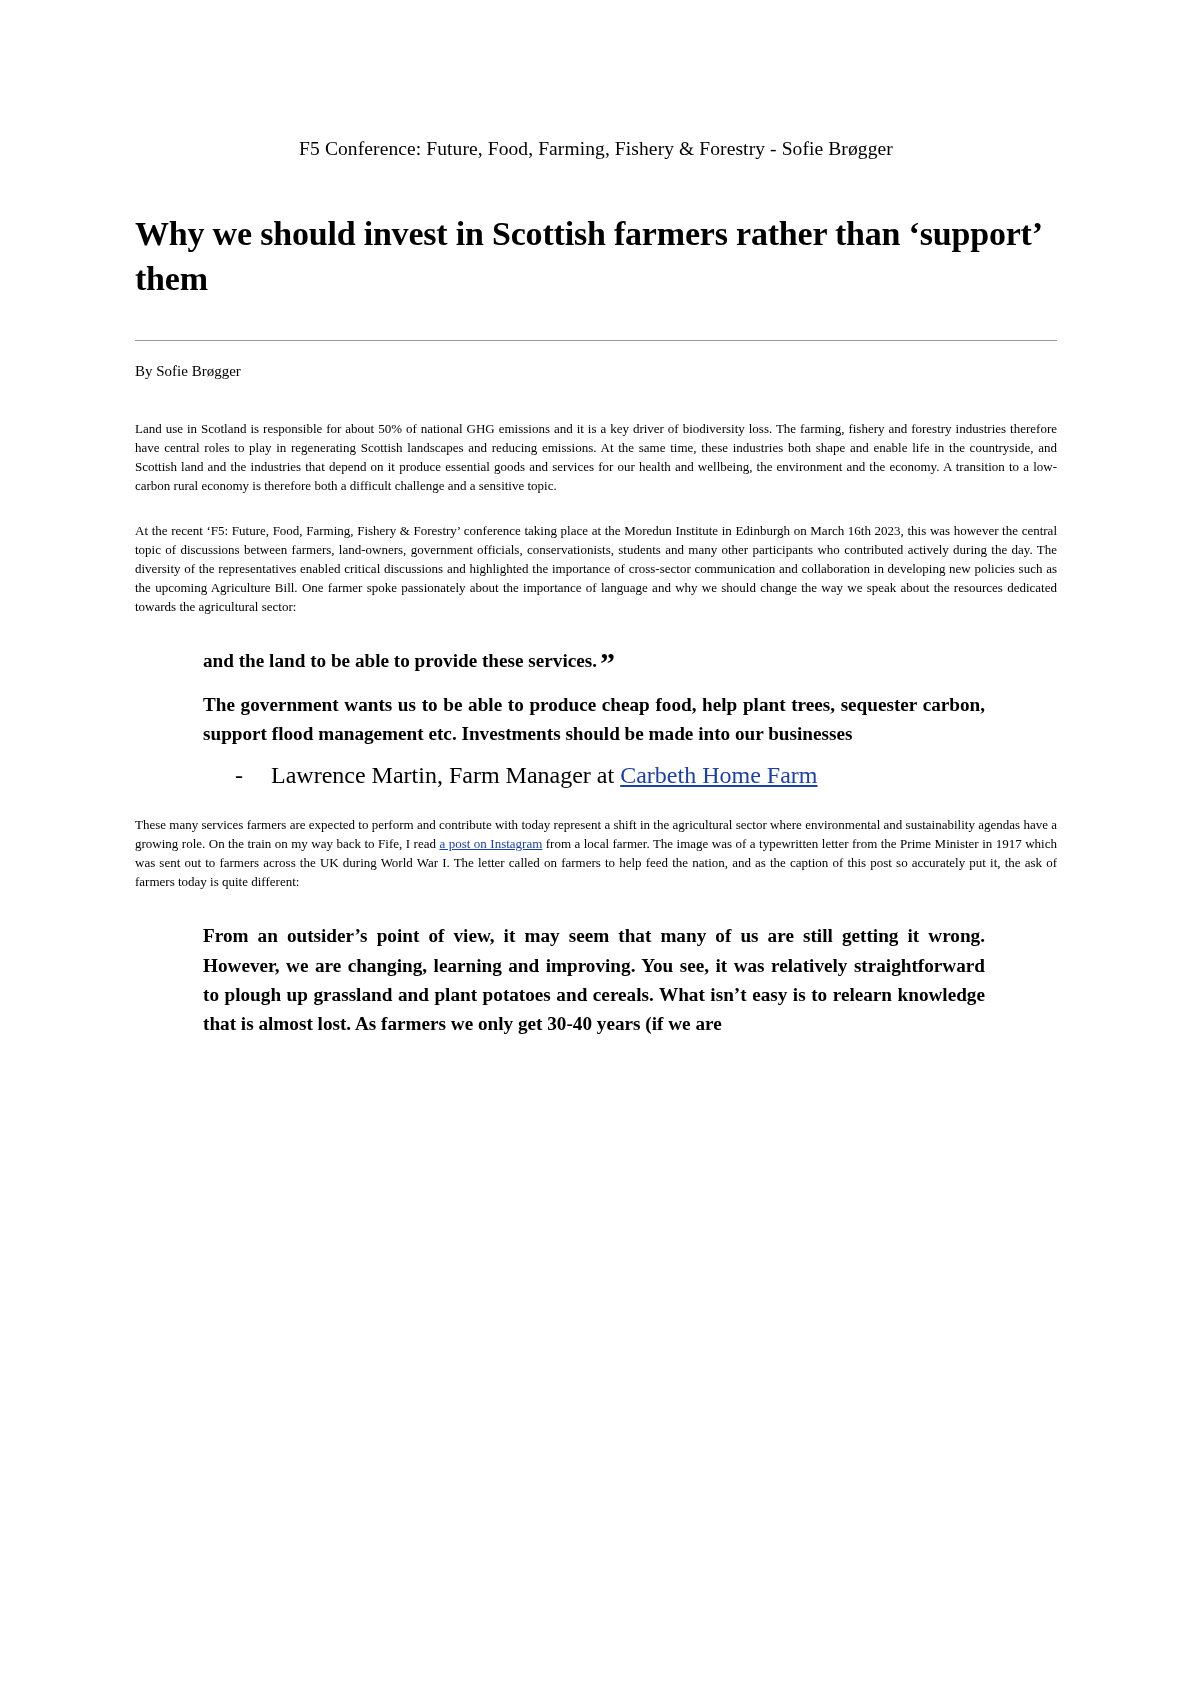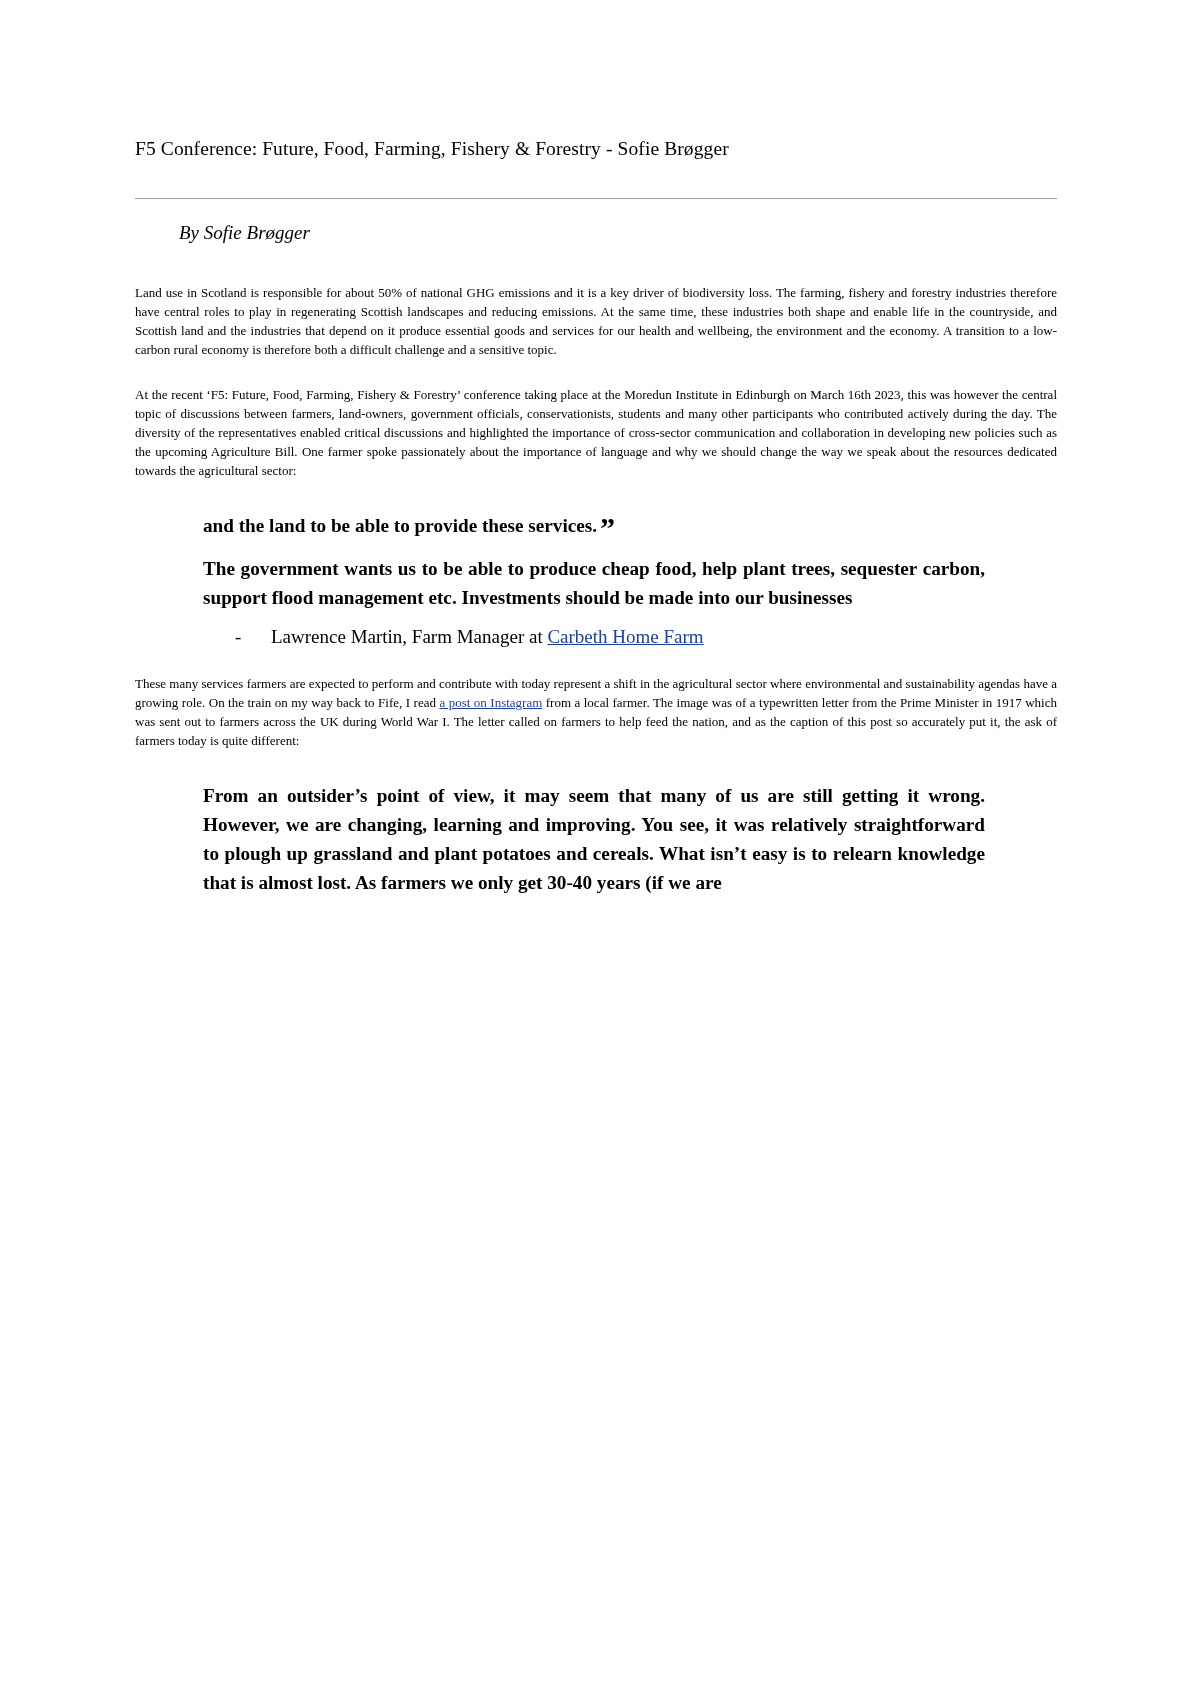--- a/index.html
+++ b/index.html
@@ -16,43 +16,41 @@
     overflow: hidden;
   }
   .page {
     position: relative;
     width: 1192px;
     height: 1684px;
     box-sizing: border-box;
     padding: 0 135px;
   }
   .running-head {
-    text-align: left;
+    text-align: center;
     font-size: 19.5px;
     padding-top: 138px;
     letter-spacing: 0.1px;
   }
   .doc-title {
     font-size: 34px;
     font-weight: bold;
     line-height: 1.32;
     margin-top: 52px;
     letter-spacing: -0.2px;
   }
   .rule {
     margin-top: 38px;
     border-top: 1px solid #9a9a9a;
     height: 0;
   }
   .byline {
     margin-top: 20px;
-    font-style: italic;
-    font-size: 19px;
+    font-size: 15px;
     line-height: 1.45;
-    margin-left: 44px;
   }
   .byline .line2 {
     display: block;
   }
   p.body {
     font-size: 13px;
     line-height: 1.47;
     text-align: justify;
     margin: 26px 0 0 0;
   }
@@ -79,38 +77,39 @@
     top: 6px;
   }
   .quote-open {
     margin-right: 1px;
   }
   .quote-close {
     margin-left: 3px;
   }
   .attribution {
     margin: 8px 0 0 100px;
-    font-size: 19px;
+    font-size: 24px;
   }
   .attribution .dash {
     display: inline-block;
     width: 36px;
   }
   a.doclink {
     color: #1a3fa8;
     text-decoration: underline;
   }
 </style>
 </head>
 <body>
 
 <div class="page">
 
   <div class="running-head">F5 Conference: Future, Food, Farming, Fishery &amp; Forestry - Sofie Brøgger</div>
 
+  <h1 class="doc-title">Why we should invest in Scottish farmers rather than ‘support’ them</h1>
 
   <div class="rule"></div>
 
   <div class="byline">
     <span>By Sofie Brøgger</span>
   </div>
 
   <p class="body first">Land use in Scotland is responsible for about 50% of national GHG emissions and it is a key driver of biodiversity loss. The farming, fishery and forestry industries therefore have central roles to play in regenerating Scottish landscapes and reducing emissions. At the same time, these industries both shape and enable life in the countryside, and Scottish land and the industries that depend on it produce essential goods and services for our health and wellbeing, the environment and the economy. A transition to a low-carbon rural economy is therefore both a difficult challenge and a sensitive topic.</p>
 
   <p class="body">At the recent ‘F5: Future, Food, Farming, Fishery &amp; Forestry’ conference taking place at the Moredun Institute in Edinburgh on March 16th 2023, this was however the central topic of discussions between farmers, land-owners, government officials, conservationists, students and many other participants who contributed actively during the day. The diversity of the representatives enabled critical discussions and highlighted the importance of cross-sector communication and collaboration in developing new policies such as the upcoming Agriculture Bill. One farmer spoke passionately about the importance of language and why we should change the way we speak about the resources dedicated towards the agricultural sector:</p>

